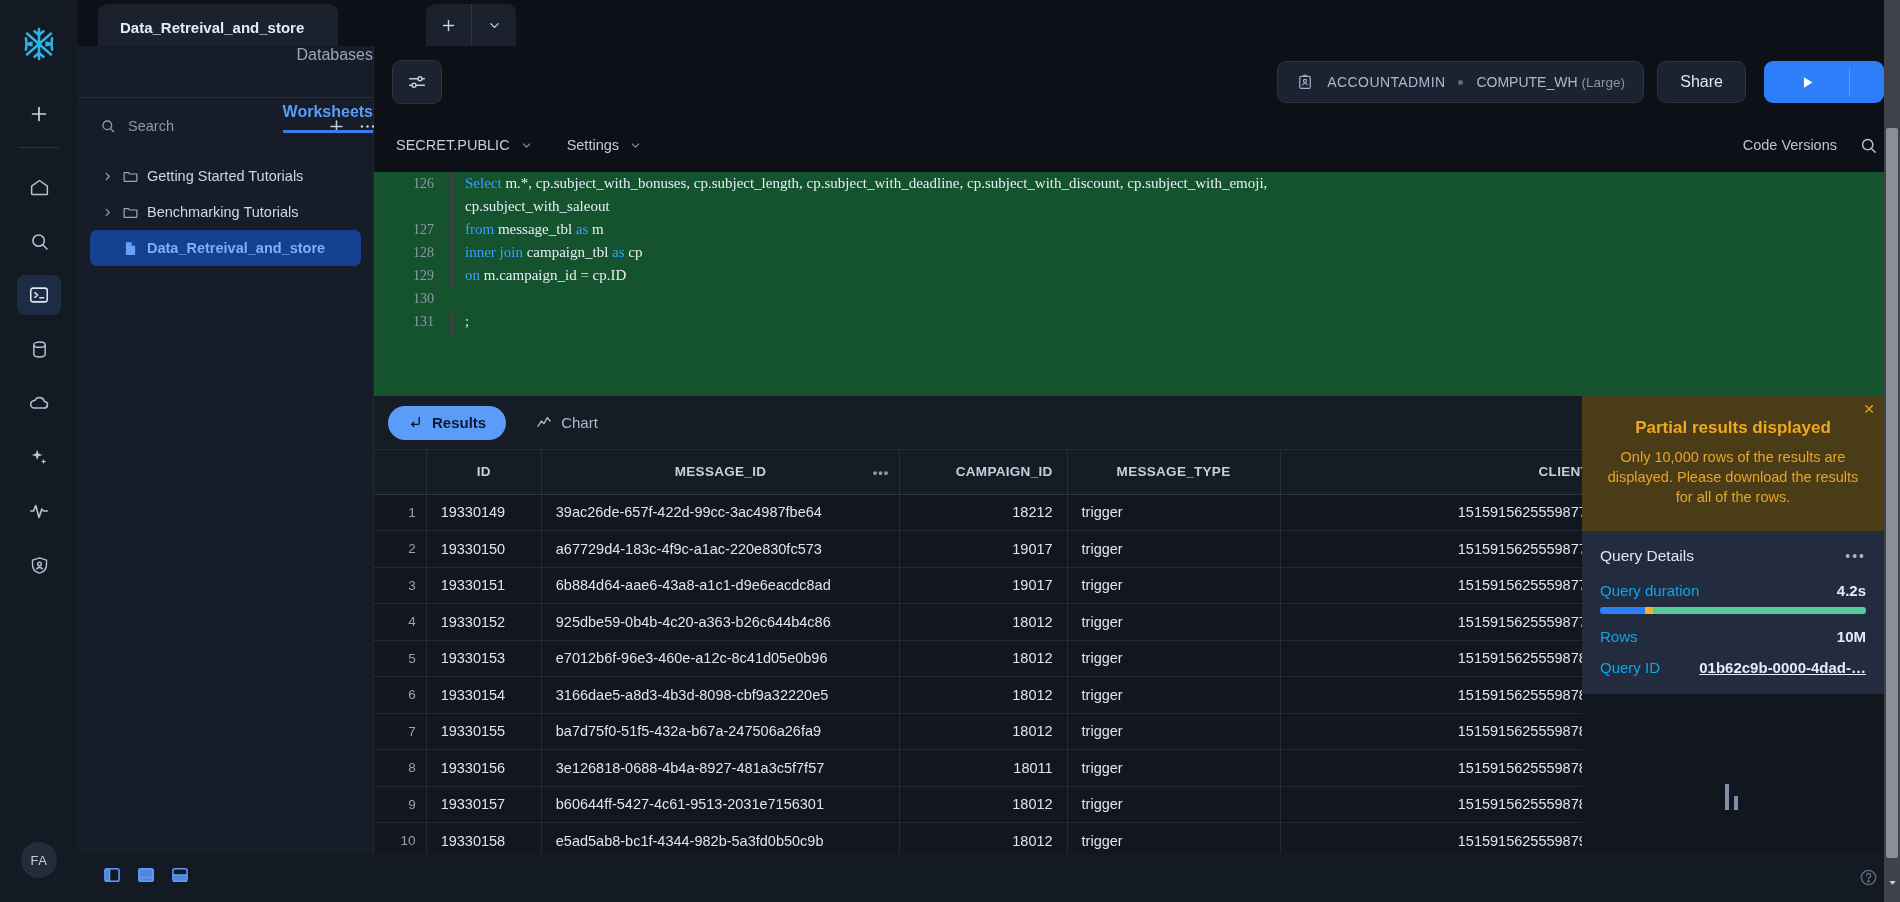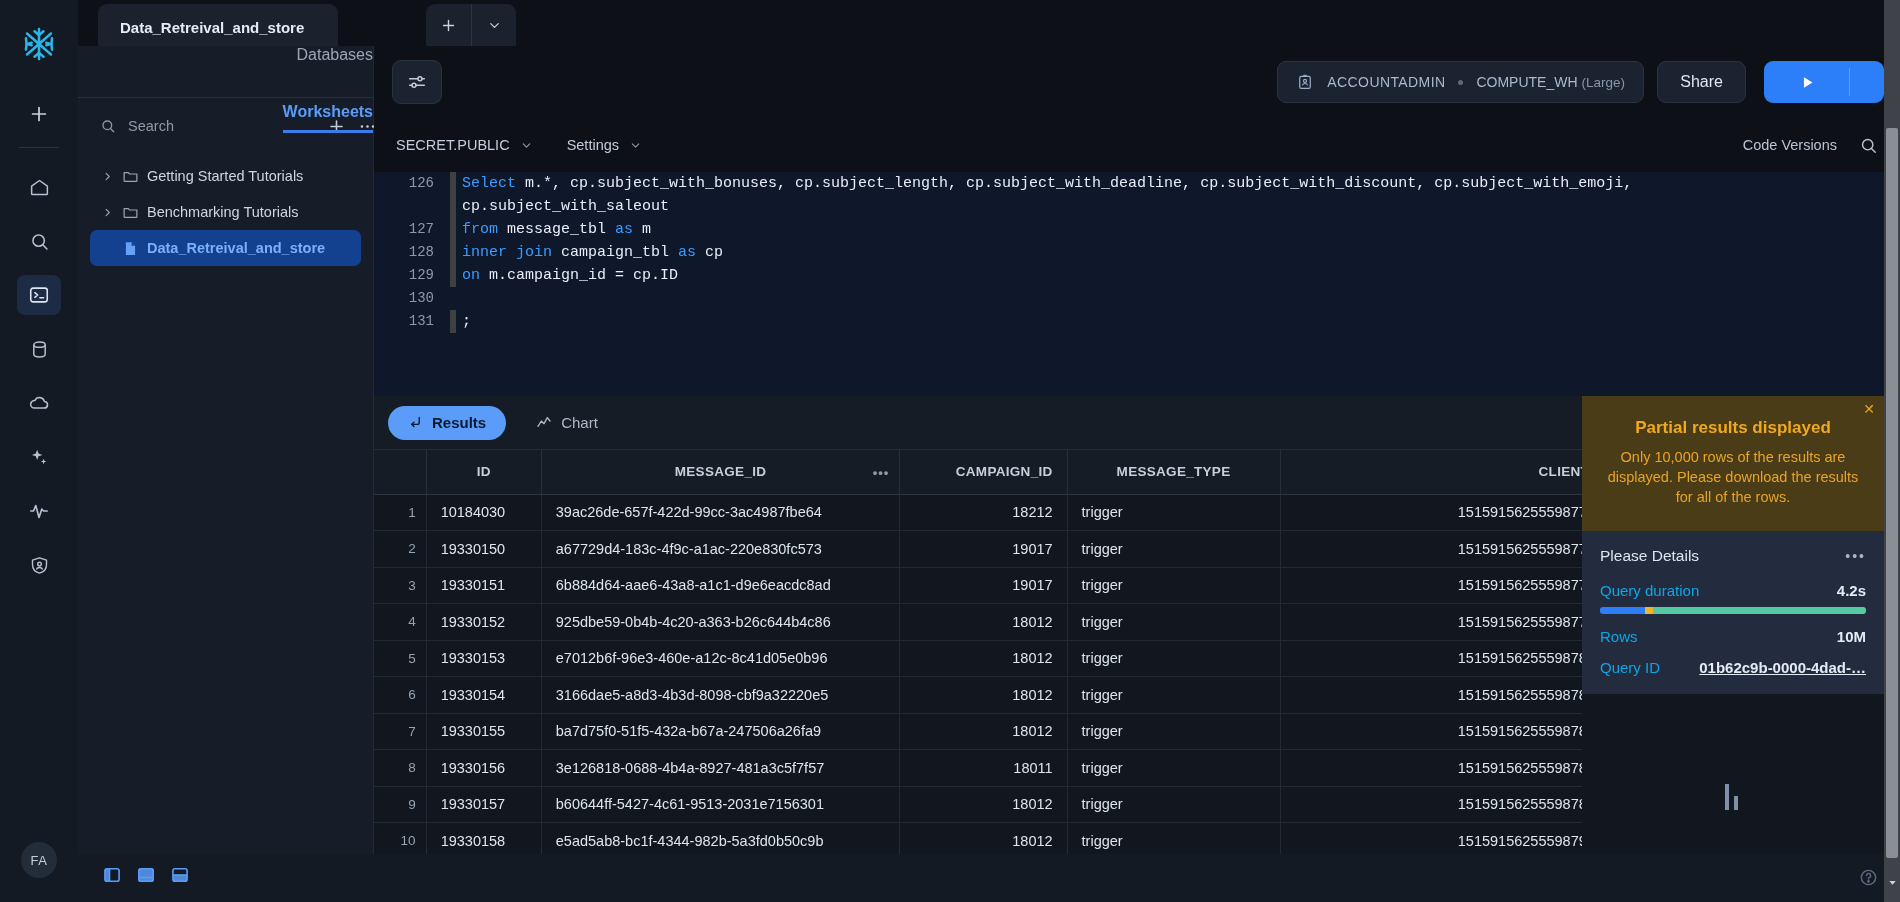--- a/index.html
+++ b/index.html
@@ -116,28 +116,28 @@
   .ed-bar { height: 54px; display: flex; align-items: center; padding-left: 22px; gap: 34px; background: #0d1117; }
   .ed-crumb { display: flex; align-items: center; gap: 10px; color: #c3ccda; font-size: 14.5px; }
   .ed-crumb .cv { color: #8d99aa; display: flex; }
   .ed-right {
     position: absolute; right: 6px; top: 0; height: 54px; display: flex; align-items: center; gap: 22px; margin-left: 45px;
   }
   .ed-right .cvs { color: #b9c4d3; font-size: 14.5px; }
   .ed-right .sico { color: #b9c4d3; display: flex; }
   .code {
     position: absolute; left: 0; right: 0; top: 54px; bottom: 0;
-    background: #0f172a; font-family: Liberation Mono, monospace; font-size: 15px; overflow: hidden;
+    background: #14532d; font-family: Liberation Serif, serif; font-size: 15px; overflow: hidden;
   }
   .cline { display: flex; min-height: 23px; line-height: 23px; }
   .gutter {
     width: 76px; min-width: 76px; text-align: right; padding-right: 16px;
     color: #8d99aa; font-size: 14px; user-select: none;
   }
-  .ctext { color: #e8eef8; white-space: pre; padding-left: 6px; border-left: 6px solid #404040; }
+  .ctext { color: #e8eef8; white-space: pre; padding-left: 12px; border-left: 3px solid #404040; }
   .kw { color: #3b9dff; }
 
   
   .res-head {
     position: absolute; left: 0; right: 0; top: 350px; height: 54px;
     background: #161c26; border-bottom: 1px solid #242c38;
     display: flex; align-items: center; padding-left: 14px; gap: 10px;
   }
   .seg {
     height: 34px; border-radius: 17px; padding: 0 20px;
@@ -530,21 +530,21 @@
               <span class="dots">•••</span>
             </th>
             <th class="c-camp">CAMPAIGN_ID</th>
             <th class="c-type">MESSAGE_TYPE</th>
             <th class="c-client">CLIENT_ID</th>
           </tr>
         </thead>
         <tbody>
           <tr>
             <td class="rn">1</td>
-            <td>10184030</td>
+            <td>19330149</td>
             <td>39ac26de-657f-422d-99cc-3ac4987fbe64</td>
             <td class="num">18212</td>
             <td>trigger</td>
             <td class="num">1515915625559877170</td>
           </tr>
           <tr>
             <td class="rn">2</td>
             <td>19330150</td>
             <td>a67729d4-183c-4f9c-a1ac-220e830fc573</td>
             <td class="num">19017</td>
@@ -622,21 +622,21 @@
   </div>
 
   <div class="rightpanel" style="display:flex;flex-direction:column">
     <div class="warn">
       <span class="x">✕</span>
       <h4>Partial results displayed</h4>
       <p>Only 10,000 rows of the results are displayed. Please download the results for all of the rows.</p>
     </div>
     <div class="qd">
       <div class="qd-head">
-        <span class="t">Please Details</span>
+        <span class="t">Query Details</span>
         <span class="dots">•••</span>
       </div>
       <div class="qd-row">
         <span class="k">Query duration</span>
         <span class="v">4.2s</span>
       </div>
       <div class="bar">
         <span class="b1"></span>
         <span class="b2"></span>
         <span class="b3"></span>

